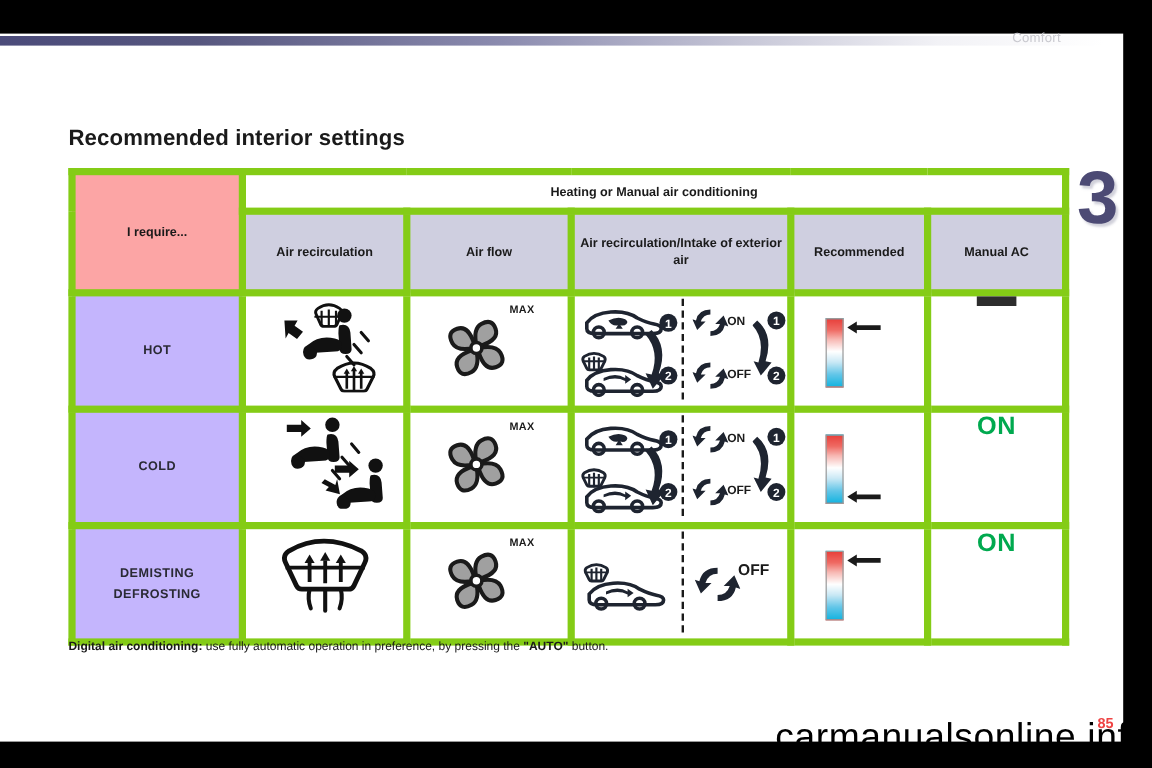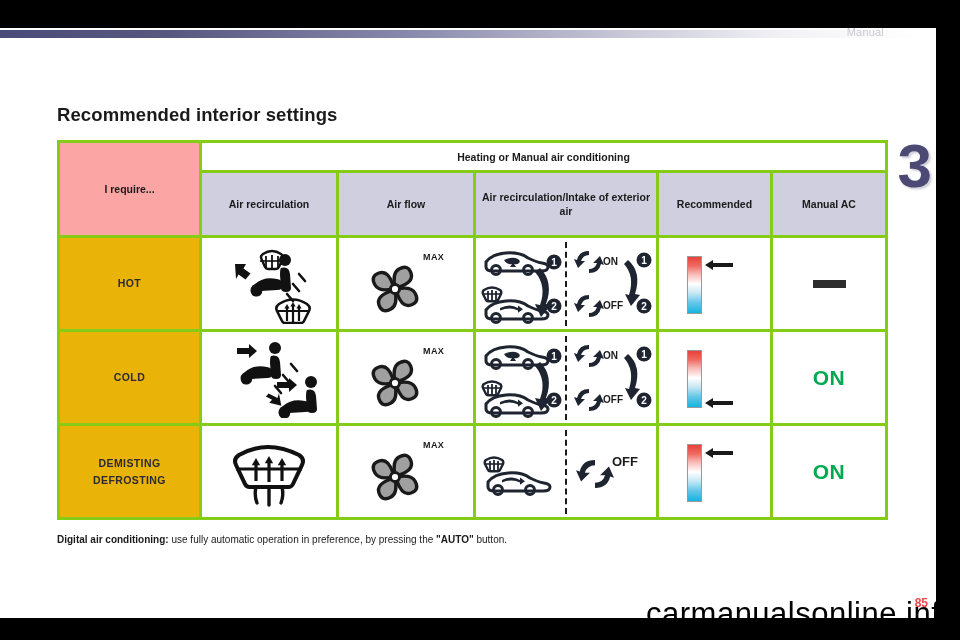--- a/index.html
+++ b/index.html
@@ -78,21 +78,21 @@
     left: 57px;
     top: 140px;
     width: 828px;
   }
   table.settings {
     border-collapse: collapse;
     width: 828px;
     table-layout: fixed;
   }
   table.settings td, table.settings th {
-    border: 3px solid #84cc16;
+    border: 6px solid #84cc16;
     padding: 0;
     text-align: center;
     vertical-align: middle;
   }
   .hdr-span {
     background: #ffffff;
     font-size: 10.5px;
     font-weight: bold;
     color: #1a1a1a;
     height: 27px;
@@ -107,34 +107,33 @@
     padding: 0 6px;
   }
   .require-cell {
     background: #fca5a5;
     font-size: 10.5px;
     font-weight: bold;
     color: #1a1a1a;
     width: 142px;
   }
   .rowlabel {
-    background: #eab308;
+    background: #c4b5fd;
     font-size: 10.5px;
     font-weight: bold;
     color: #2a2a35;
     letter-spacing: 0.4px;
     line-height: 1.55;
   }
   .icon-cell {
     background: #ffffff;
     height: 91px;
   }
   .cell-inner {
     display: flex;
-    align-items: center;
     justify-content: center;
     height: 91px;
     width: 100%;
   }
 
   
   col.c-req   { width: 142px; }
   col.c-dist  { width: 137px; }
   col.c-flow  { width: 137px; }
   col.c-recir { width: 183px; }
@@ -224,21 +223,21 @@
   }
 </style>
 </head>
 <body>
 
 <div class="top-black"></div>
 <div class="right-black"></div>
 <div class="bottom-black"></div>
 <div class="rule-gradient"></div>
 
-<div class="section-label">Manual</div>
+<div class="section-label">Comfort</div>
 <div class="chapter-number">3</div>
 
 <div class="page-title">Recommended interior settings</div>
 
 <div class="tbl-wrap">
 <table class="settings">
   <colgroup>
     <col class="c-req">
         <col class="c-dist">
         <col class="c-flow">

